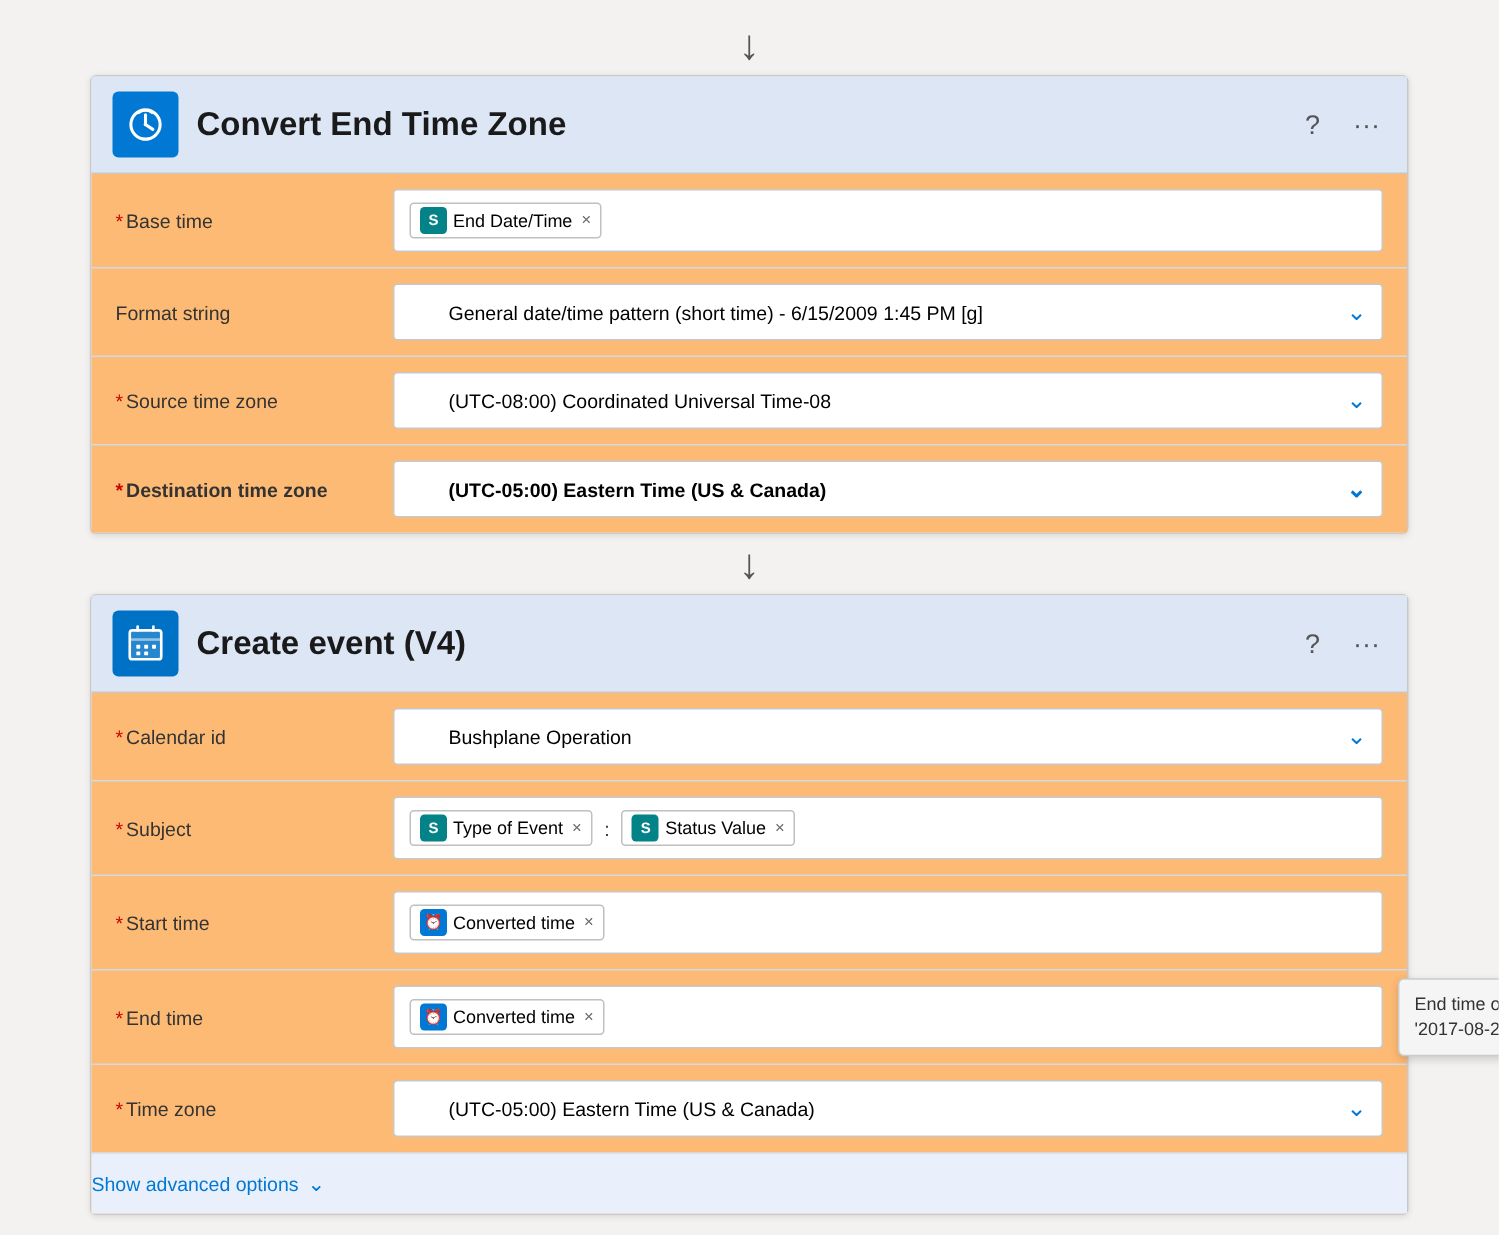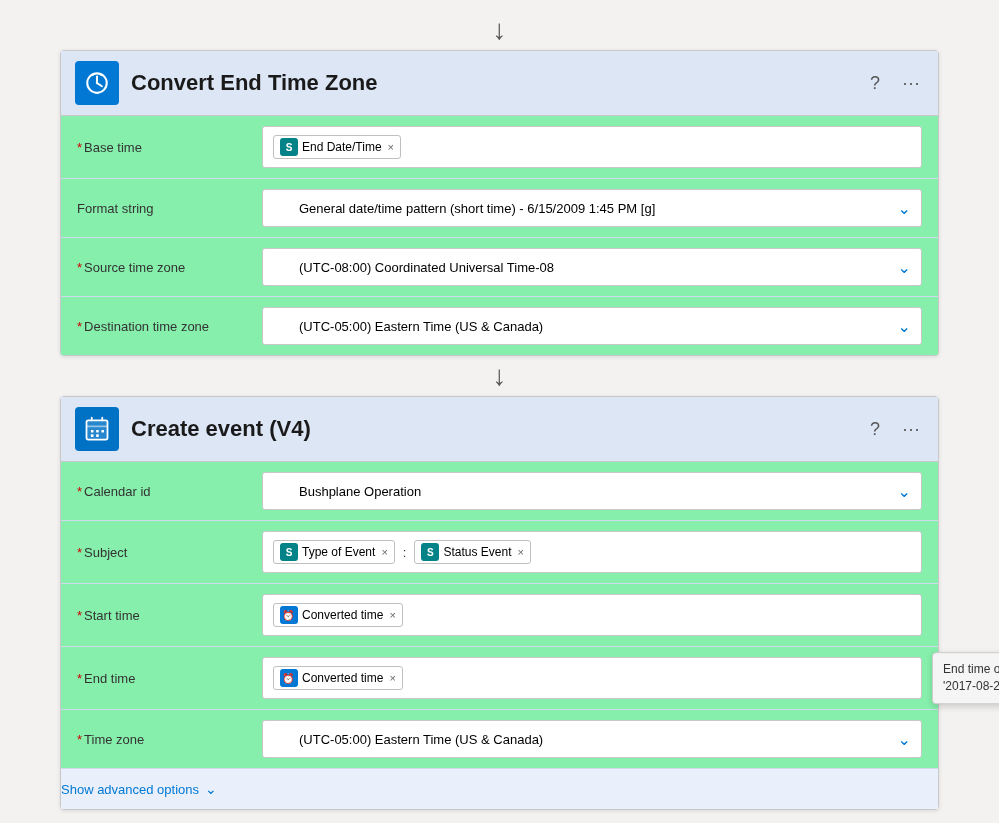--- a/index.html
+++ b/index.html
@@ -76,34 +76,35 @@
       background: none;
       border: none;
       cursor: pointer;
       color: #555;
       font-size: 18px;
       padding: 2px 4px;
       border-radius: 3px;
     }
 
     .card-body {
-      background: #86efac;
+      background: #fdba74;
       padding: 0;
     }
 
     .field-row {
       display: flex;
       align-items: center;
       border-bottom: 1px solid #d0daea;
       padding: 10px 16px;
       min-height: 52px;
     }
 
     .field-row:last-child {
       border-bottom: none;
+      font-weight: bold;
     }
 
     .field-label {
       width: 185px;
       flex-shrink: 0;
       font-size: 13px;
       color: #333;
     }
 
     .field-label .required {
@@ -346,21 +347,21 @@
       <div class="field-control">
         <div class="input-box">
           <span class="tag">
             <span class="tag-icon sharepoint">S</span>
             <span>Type of Event</span>
             <span class="tag-close">×</span>
           </span>
           <span class="separator">:</span>
           <span class="tag">
             <span class="tag-icon sharepoint">S</span>
-            <span>Status Event</span>
+            <span>Status Value</span>
             <span class="tag-close">×</span>
           </span>
         </div>
       </div>
     </div>
 
     <div class="field-row">
       <div class="field-label">
         <span class="required">*</span>Start time
       </div>

